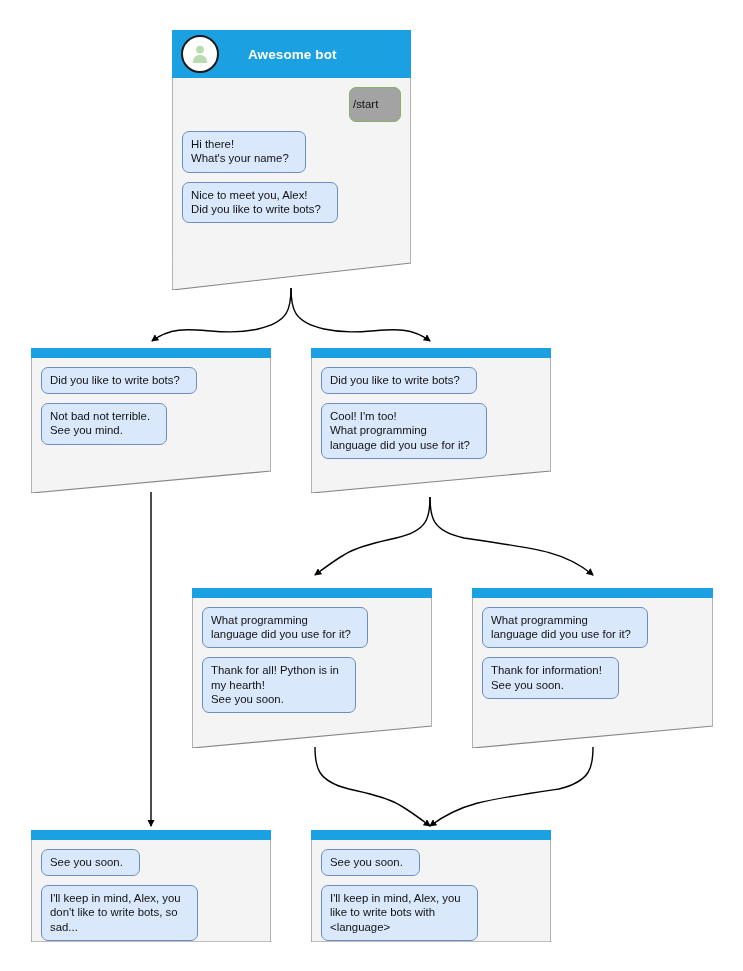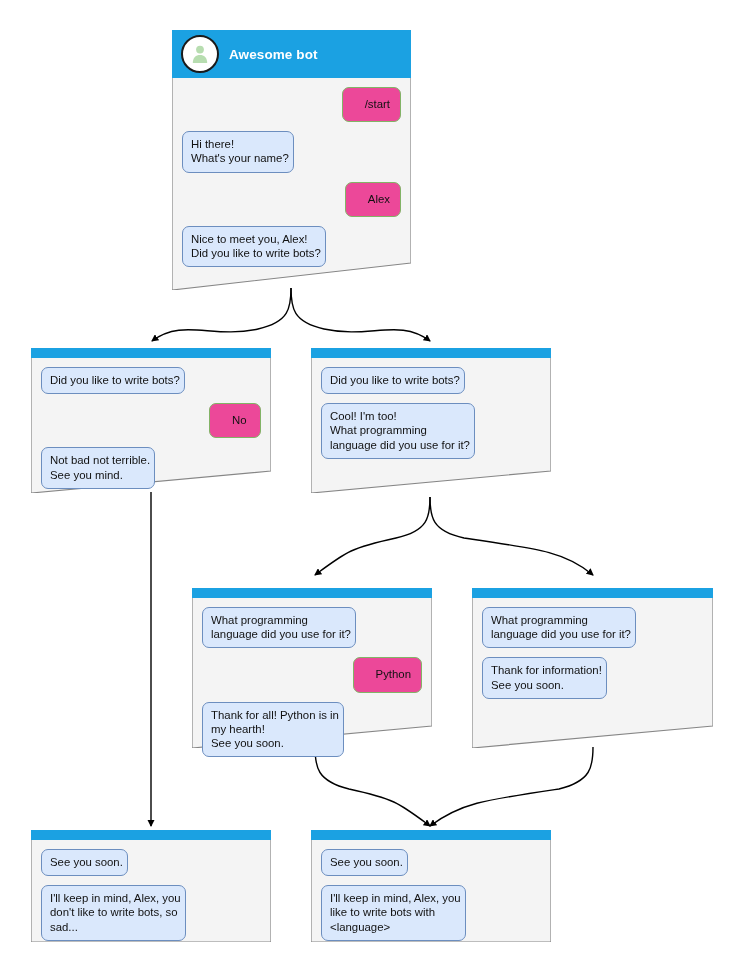--- a/index.html
+++ b/index.html
@@ -68,21 +68,21 @@
     box-sizing: border-box;
     display: flex;
     align-items: center;
     justify-content: center;
     flex: none;
   }
   .bot-title {
     color: #ffffff;
     font-size: 13.5px;
     font-weight: bold;
-    margin-left: 10px;
+    margin-left: 29px;
     letter-spacing: 0.1px;
   }
 
   
   .hdr-strip {
     position: relative;
     height: 10px;
     background: #1ba1e2;
   }
 
@@ -96,37 +96,37 @@
     display: flex;
     margin-bottom: 9px;
   }
   .row:last-child { margin-bottom: 12px; }
   .row.left  { justify-content: flex-start; }
   .row.right { justify-content: flex-end; }
 
   .bubble {
     border-radius: 7px;
     border: 1px solid;
-    padding: 5px 4px 6px 8px;
+    padding: 5px 16px 6px 8px;
     font-size: 11.4px;
     line-height: 14.2px;
     color: #111111;
     white-space: pre-line;
     box-sizing: border-box;
   }
   .bubble.bot {
     background: #dae8fc;
     border-color: #6c8ebf;
   }
   .bubble.user {
-    background: #ec4899;
+    background: #a3a3a3;
     border-color: #82b366;
     min-width: 52px;
     text-align: left;
-    padding: 9px 10px 10px 22px;
+    padding: 9px 10px 10px 3px;
   }
 </style>
 </head>
 <body>
 
 <div id="canvas">
 
   <svg id="edges" viewBox="0 0 743 971" width="743" height="971">
     <defs>
       <marker id="arrow" viewBox="0 0 10 10" refX="8.6" refY="5" markerWidth="5.2" markerHeight="5.2" orient="auto-start-reverse">
@@ -164,44 +164,38 @@
         <div class="bot-title">Awesome bot</div>
       </div>
       <div class="msgs">
         <div class="row right">
           <div class="bubble user">/start</div>
         </div>
         <div class="row left">
           <div class="bubble bot">Hi there!
 What's your name?</div>
         </div>
-        <div class="row right">
-          <div class="bubble user">Alex</div>
-        </div>
         <div class="row left">
           <div class="bubble bot">Nice to meet you, Alex!
 Did you like to write bots?</div>
         </div>
       </div>
     </div>
   </div>
 
   <div class="card" style="left:31px; top:348px; width:240px; height:145px;">
     <svg class="card-shape" viewBox="0 0 240 145" preserveAspectRatio="none">
       <path d="M 0 0 L 240 0 L 240 123 L 0 145 Z" fill="#f4f4f4" stroke="#868686" stroke-width="1.2" vector-effect="non-scaling-stroke"></path>
     </svg>
     <div class="card-inner">
       <div class="hdr-strip"></div>
       <div class="msgs">
         <div class="row left">
           <div class="bubble bot">Did you like to write bots?</div>
         </div>
-        <div class="row right">
-          <div class="bubble user">No</div>
-        </div>
         <div class="row left">
           <div class="bubble bot">Not bad not terrible.
 See you mind.</div>
         </div>
       </div>
     </div>
   </div>
 
   <div class="card" style="left:311px; top:348px; width:240px; height:145px;">
     <svg class="card-shape" viewBox="0 0 240 145" preserveAspectRatio="none">
@@ -226,23 +220,20 @@
     <svg class="card-shape" viewBox="0 0 240 160" preserveAspectRatio="none">
       <path d="M 0 0 L 240 0 L 240 138 L 0 160 Z" fill="#f4f4f4" stroke="#868686" stroke-width="1.2" vector-effect="non-scaling-stroke"></path>
     </svg>
     <div class="card-inner">
       <div class="hdr-strip"></div>
       <div class="msgs">
         <div class="row left">
           <div class="bubble bot">What programming
 language did you use for it?</div>
         </div>
-        <div class="row right">
-          <div class="bubble user">Python</div>
-        </div>
         <div class="row left">
           <div class="bubble bot">Thank for all! Python is in
 my hearth!
 See you soon.</div>
         </div>
       </div>
     </div>
   </div>
 
   <div class="card" style="left:472px; top:588px; width:241px; height:160px;">

